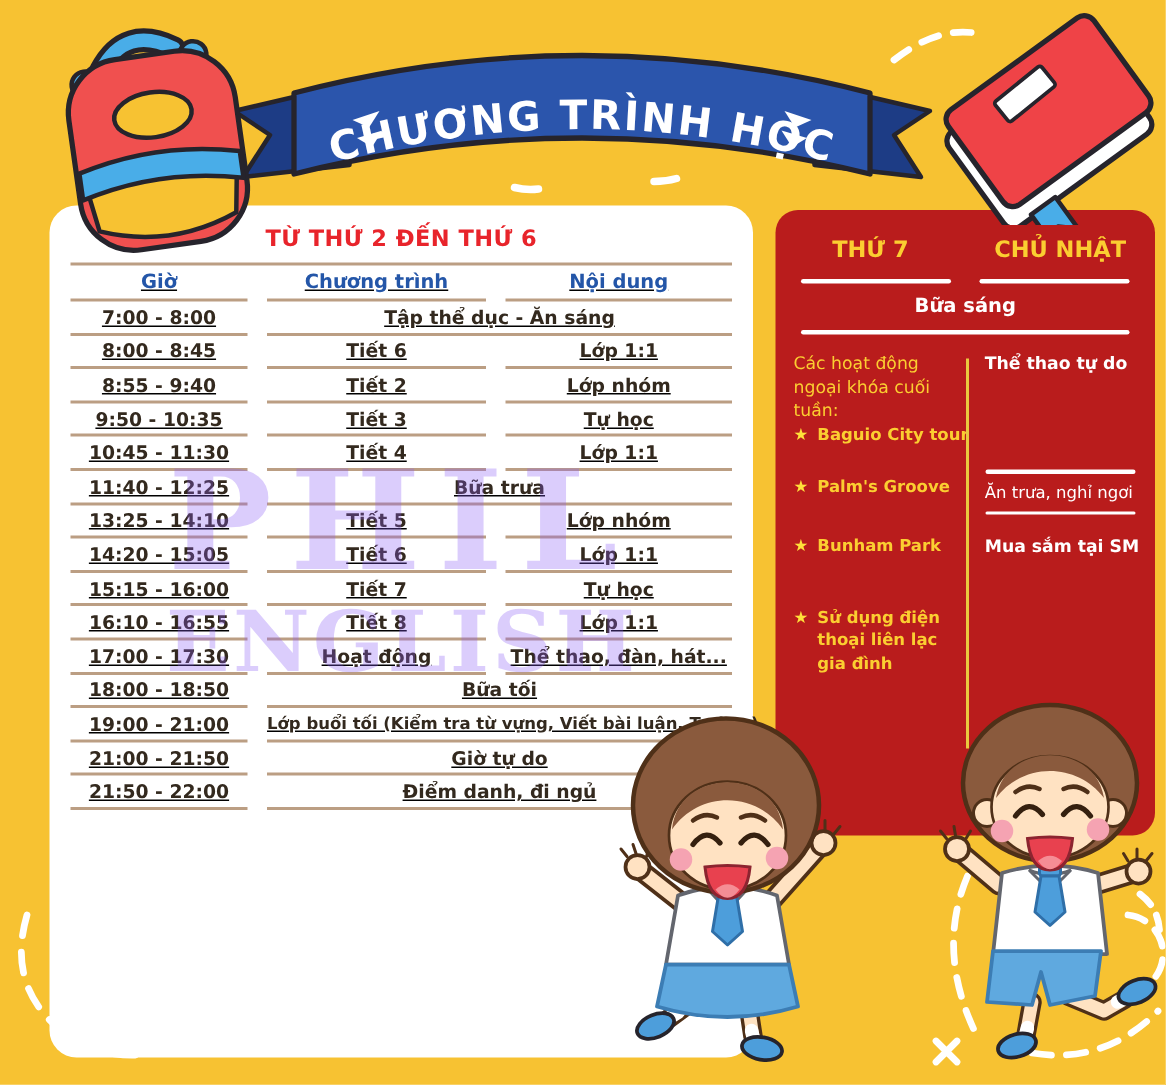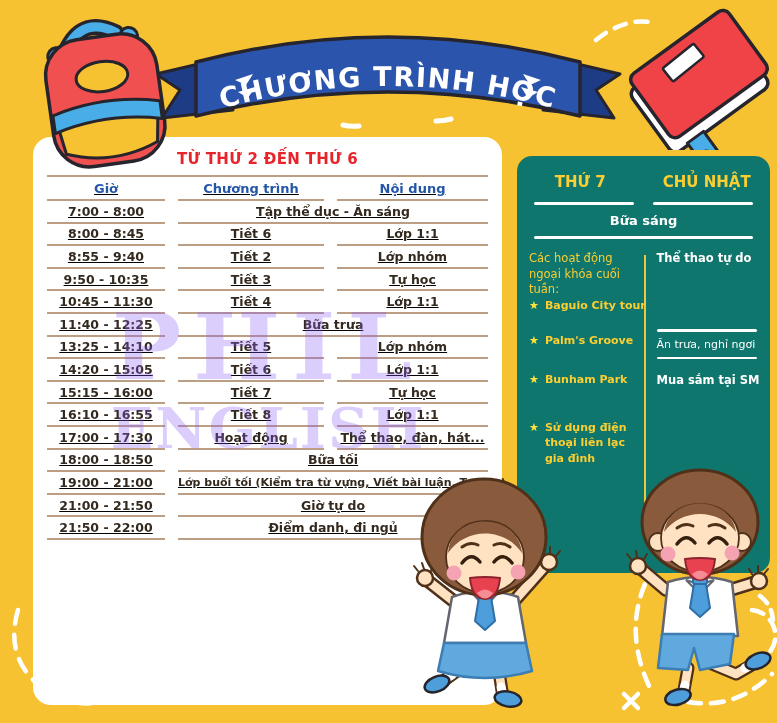--- a/index.html
+++ b/index.html
@@ -35,21 +35,21 @@
              z-index:3;pointer-events:none;line-height:1.1;font-weight:bold;}
   .wm1{font-size:92px;letter-spacing:12px;}
   .wm2{font-size:56px;letter-spacing:2px;}
   
   .logo{position:absolute;left:110px;top:446px;display:flex;align-items:center;gap:10px;z-index:4;}
   .logo-text{color:#231F20;}
   .logo-title{font-size:26px;font-weight:bold;letter-spacing:-.5px;line-height:1;}
   .logo-title sup{font-size:9px;font-weight:bold;vertical-align:top;}
   .logo-sub{font-size:15.5px;margin-top:1px;letter-spacing:.2px;}
   
-  .panel{position:absolute;left:517px;top:156px;width:253px;height:417px;background:#0f766e;
+  .panel{position:absolute;left:517px;top:140px;width:253px;height:417px;background:#b91c1c;
          border-radius:15px;z-index:2;color:#fff;}
   .panel-headers{display:flex;padding-top:17px;}
   .ph{flex:1;text-align:center;font-size:15px;font-weight:bold;color:#FBCE31;}
   .header-lines{display:flex;justify-content:space-between;padding:0 17px;margin-top:11px;}
   .hline{width:100px;height:3px;background:#fff;border-radius:2px;}
   .breakfast{margin-top:8px;text-align:center;font-size:13px;font-weight:bold;}
   .bline{margin:8px 17px 0 17px;height:3px;background:#fff;border-radius:2px;}
   .panel-cols{position:relative;display:flex;margin-top:4px;height:300px;}
   .vdivider{position:absolute;left:50%;top:12px;bottom:28px;width:2px;background:#E9C93F;}
   .sat-col{width:50%;box-sizing:border-box;padding:8px 6px 0 12px;}

